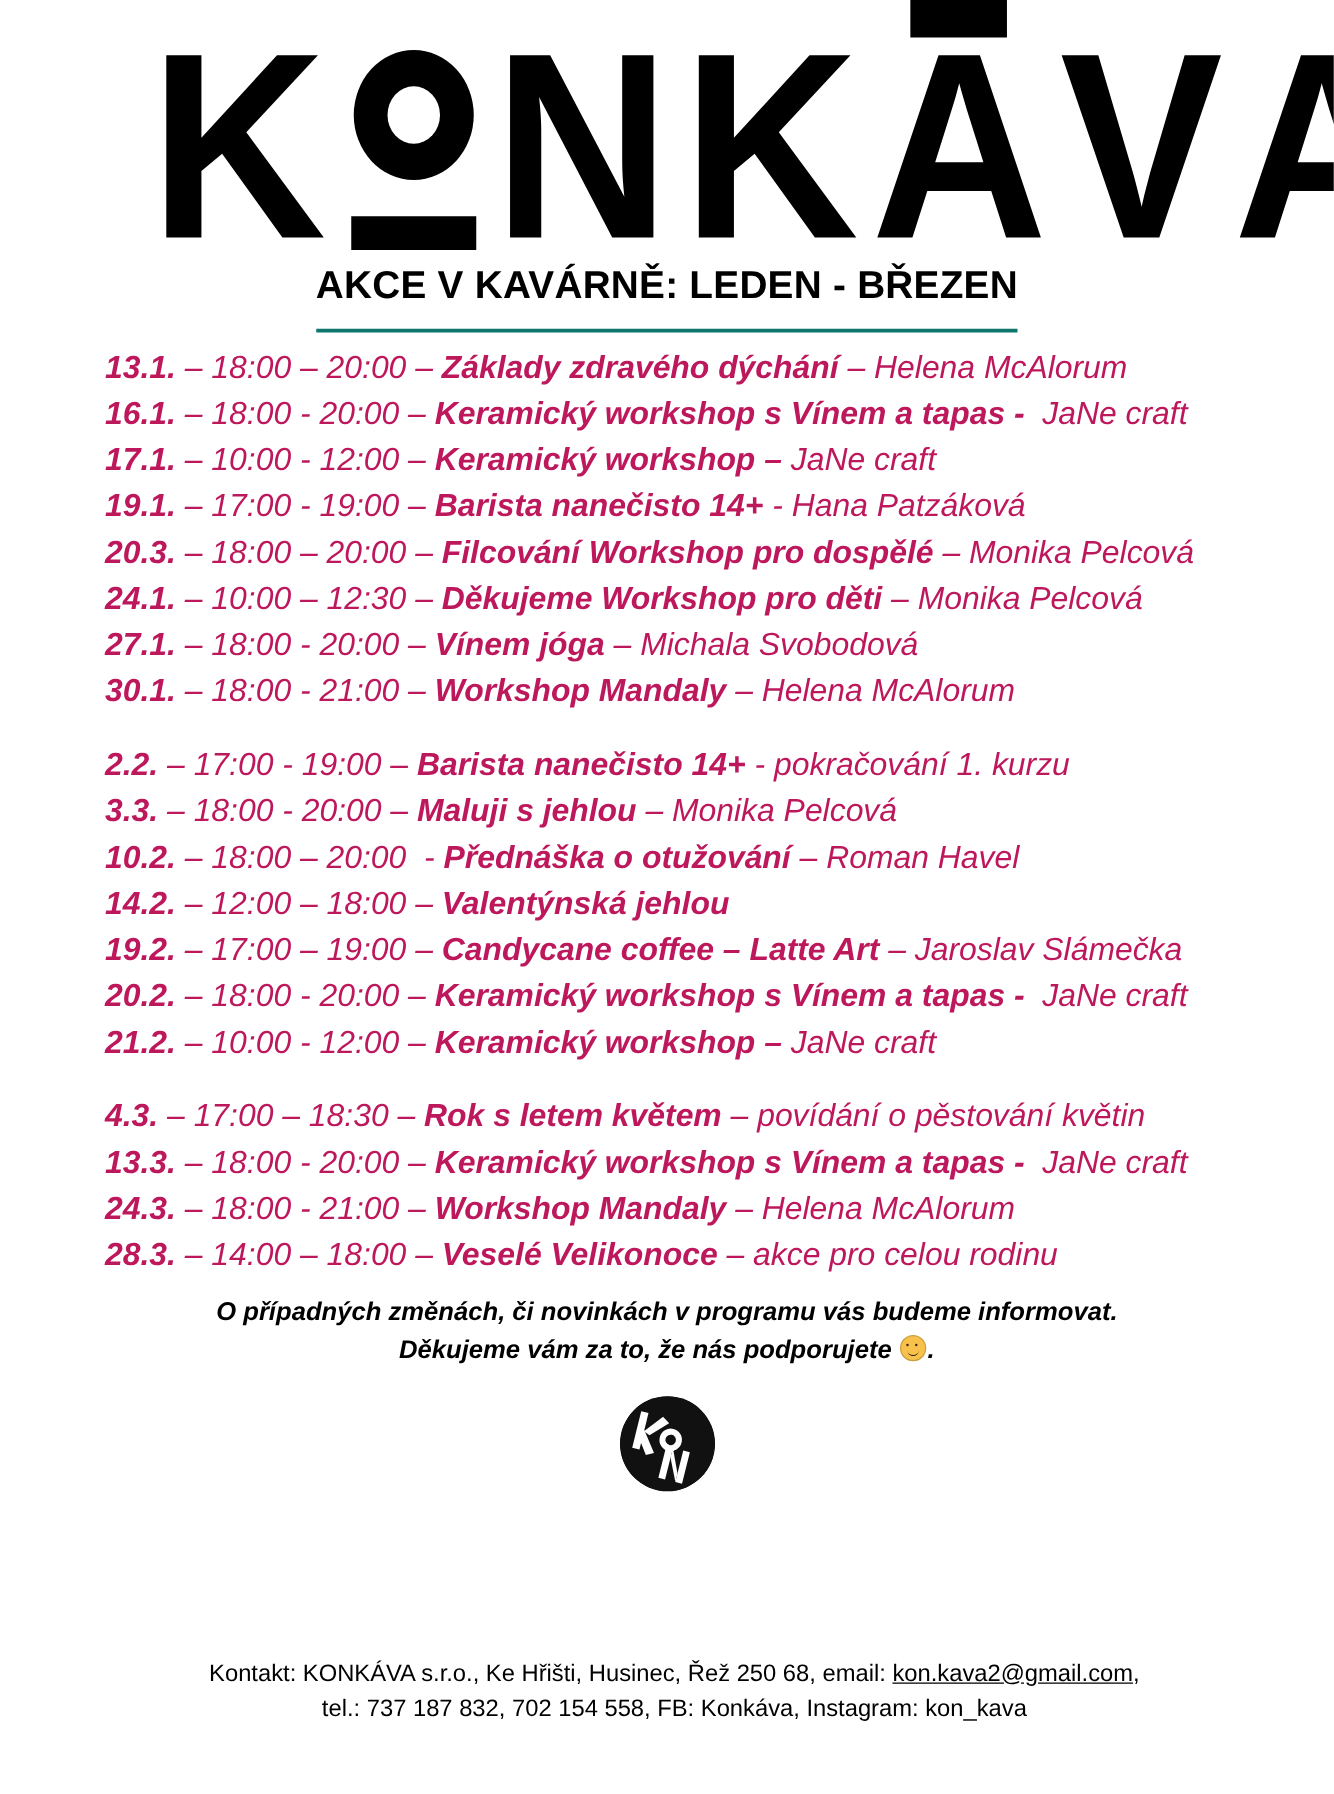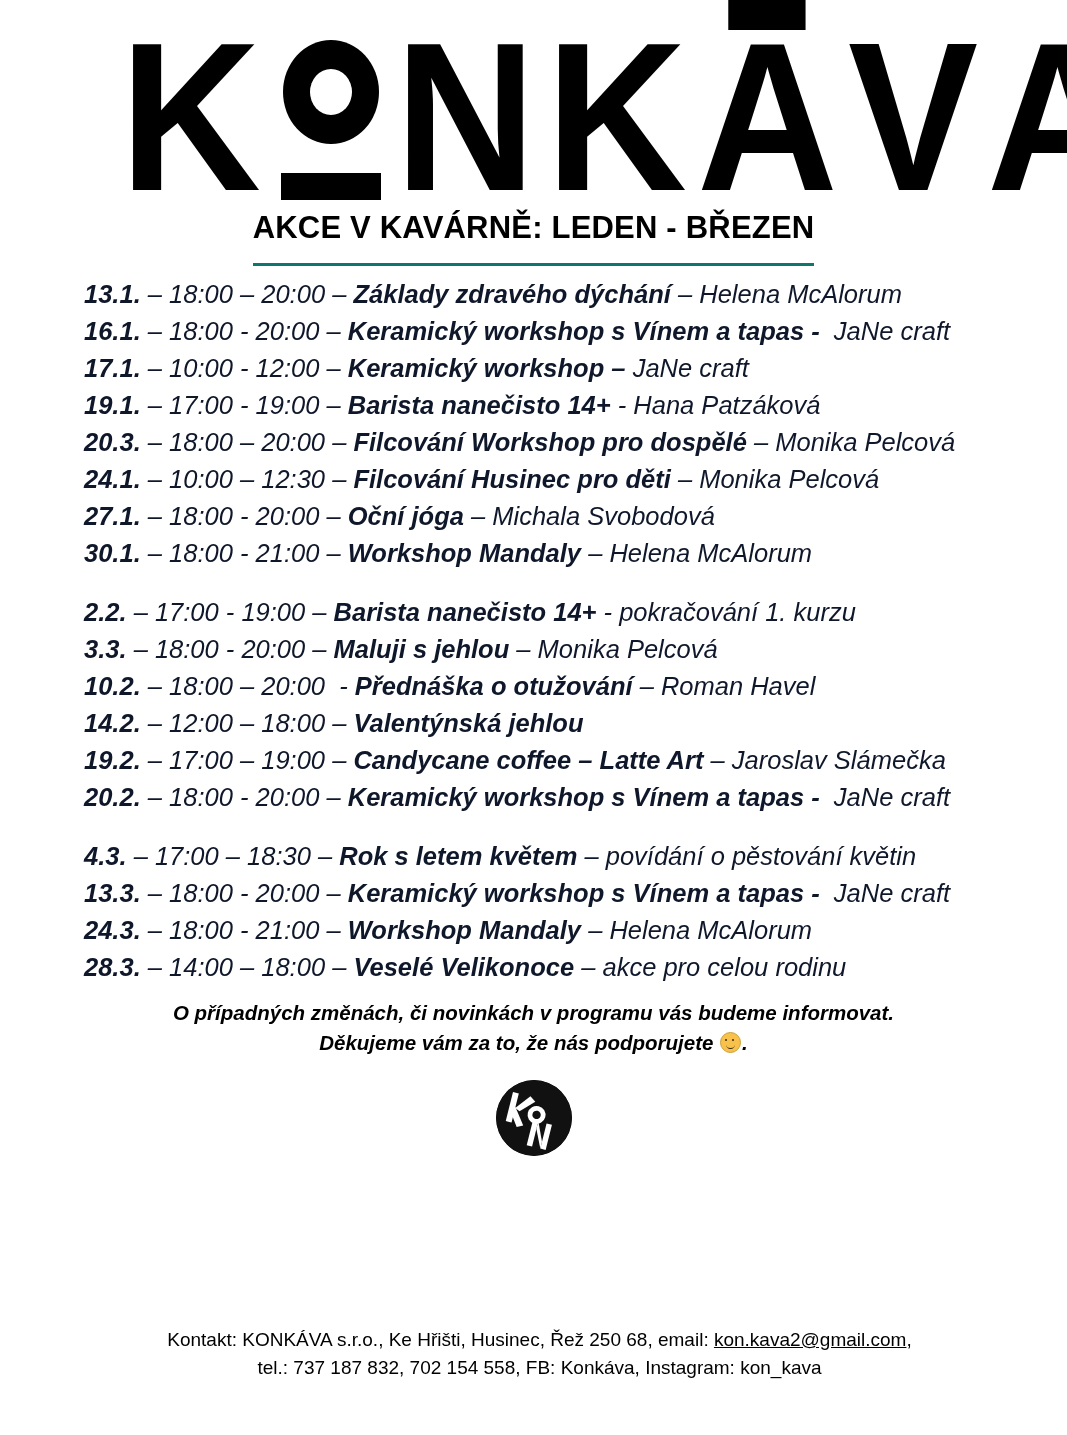--- a/index.html
+++ b/index.html
@@ -110,21 +110,21 @@
     margin: 30px 0 0 0;
     padding: 0 0 0 84px;
   }
   .group { margin-bottom: 22px; }
   .group:last-child { margin-bottom: 12px; }
   .event-line {
     font-style: italic;
     font-size: 25.5px;
     line-height: 37px;
     white-space: pre-wrap;
-    color: #0f172a;
+    color: #be185d;
   }
   .ev-date { font-weight: 700; font-style: italic; }
   .ev-sep  { font-weight: 400; font-style: italic; }
   .ev-time { font-weight: 400; font-style: italic; }
   .ev-name { font-weight: 700; font-style: italic; }
   .ev-by   { font-weight: 400; font-style: italic; }
 
   
   .note {
     margin: 10px 0 0 0;
@@ -225,31 +225,32 @@
 
 <h1 class="page-title"><span>AKCE V KAVÁRNĚ: LEDEN - BŘEZEN</span></h1>
 
 <div class="events" id="events">
     <div class="group">
       <div class="event-line"><span class="ev-date">13.1</span><span class="ev-date">.</span><span class="ev-sep"> – </span><span class="ev-time">18:00 – 20:00</span><span class="ev-sep"> – </span><span class="ev-name">Základy zdravého dýchání</span><span class="ev-sep"> – </span><span class="ev-by">Helena McAlorum</span></div>
       <div class="event-line"><span class="ev-date">16.1.</span><span class="ev-sep"> – </span><span class="ev-time">18:00 - 20:00</span><span class="ev-sep"> – </span><span class="ev-name">Keramický workshop s Vínem a tapas -</span><span class="ev-sep">  </span><span class="ev-by">JaNe craft</span></div>
       <div class="event-line"><span class="ev-date">17.1.</span><span class="ev-sep"> – </span><span class="ev-time">10:00 - 12:00</span><span class="ev-sep"> – </span><span class="ev-name">Keramický workshop –</span><span class="ev-sep"> </span><span class="ev-by">JaNe craft</span></div>
       <div class="event-line"><span class="ev-date">19.1.</span><span class="ev-sep"> – </span><span class="ev-time">17:00 - 19:00</span><span class="ev-sep"> – </span><span class="ev-name">Barista nanečisto 14+</span><span class="ev-sep"> - </span><span class="ev-by">Hana Patzáková</span></div>
       <div class="event-line"><span class="ev-date">20.3.</span><span class="ev-sep"> – </span><span class="ev-time">18:00 – 20:00</span><span class="ev-sep"> – </span><span class="ev-name">Filcování Workshop pro dospělé</span><span class="ev-sep"> – </span><span class="ev-by">Monika Pelcová</span></div>
-      <div class="event-line"><span class="ev-date">24.1.</span><span class="ev-sep"> – </span><span class="ev-time">10:00 – 12:30</span><span class="ev-sep"> – </span><span class="ev-name">Filcování Husinec pro děti</span><span class="ev-sep"> – </span><span class="ev-by">Monika Pelcová</span></div>
-      <div class="event-line"><span class="ev-date">27.1.</span><span class="ev-sep"> – </span><span class="ev-time">18:00 - 20:00</span><span class="ev-sep"> – </span><span class="ev-name">Oční jóga</span><span class="ev-sep"> – </span><span class="ev-by">Michala Svobodová</span></div>
+      <div class="event-line"><span class="ev-date">24.1.</span><span class="ev-sep"> – </span><span class="ev-time">10:00 – 12:30</span><span class="ev-sep"> – </span><span class="ev-name">Děkujeme Workshop pro děti</span><span class="ev-sep"> – </span><span class="ev-by">Monika Pelcová</span></div>
+      <div class="event-line"><span class="ev-date">27.1.</span><span class="ev-sep"> – </span><span class="ev-time">18:00 - 20:00</span><span class="ev-sep"> – </span><span class="ev-name">Vínem jóga</span><span class="ev-sep"> – </span><span class="ev-by">Michala Svobodová</span></div>
       <div class="event-line"><span class="ev-date">30.1.</span><span class="ev-sep"> – </span><span class="ev-time">18:00 - 21:00</span><span class="ev-sep"> – </span><span class="ev-name">Workshop Mandaly</span><span class="ev-sep"> – </span><span class="ev-by">Helena McAlorum</span></div>
     </div>
     <div class="group">
       <div class="event-line"><span class="ev-date">2.2.</span><span class="ev-sep"> – </span><span class="ev-time">17:00 - 19:00</span><span class="ev-sep"> – </span><span class="ev-name">Barista nanečisto 14+</span><span class="ev-sep"> - </span><span class="ev-by">pokračování 1. kurzu</span></div>
       <div class="event-line"><span class="ev-date">3.3.</span><span class="ev-sep"> – </span><span class="ev-time">18:00 - 20:00</span><span class="ev-sep"> – </span><span class="ev-name">Maluji s jehlou</span><span class="ev-sep"> – </span><span class="ev-by">Monika Pelcová</span></div>
       <div class="event-line"><span class="ev-date">10.2.</span><span class="ev-sep"> – </span><span class="ev-time">18:00 – 20:00</span><span class="ev-sep">  - </span><span class="ev-name">Přednáška o otužování</span><span class="ev-sep"> – </span><span class="ev-by">Roman Havel</span></div>
       <div class="event-line"><span class="ev-date">14.2</span><span class="ev-date">.</span><span class="ev-sep"> – </span><span class="ev-time">12:00 – 18:00</span><span class="ev-sep"> – </span><span class="ev-name">Valentýnská jehlou</span></div>
       <div class="event-line"><span class="ev-date">19.2.</span><span class="ev-sep"> – </span><span class="ev-time">17:00 – 19:00</span><span class="ev-sep"> – </span><span class="ev-name">Candycane coffee – Latte Art</span><span class="ev-sep"> – </span><span class="ev-by">Jaroslav Slámečka</span></div>
       <div class="event-line"><span class="ev-date">20.2.</span><span class="ev-sep"> – </span><span class="ev-time">18:00 - 20:00</span><span class="ev-sep"> – </span><span class="ev-name">Keramický workshop s Vínem a tapas -</span><span class="ev-sep">  </span><span class="ev-by">JaNe craft</span></div>
+      <div class="event-line"><span class="ev-date">21.2.</span><span class="ev-sep"> – </span><span class="ev-time">10:00 - 12:00</span><span class="ev-sep"> – </span><span class="ev-name">Keramický workshop –</span><span class="ev-sep"> </span><span class="ev-by">JaNe craft</span></div>
     </div>
     <div class="group">
       <div class="event-line"><span class="ev-date">4.3.</span><span class="ev-sep"> – </span><span class="ev-time">17:00 – 18:30</span><span class="ev-sep"> – </span><span class="ev-name">Rok s letem květem</span><span class="ev-sep"> – </span><span class="ev-by">povídání o pěstování květin</span></div>
       <div class="event-line"><span class="ev-date">13.3.</span><span class="ev-sep"> – </span><span class="ev-time">18:00 - 20:00</span><span class="ev-sep"> – </span><span class="ev-name">Keramický workshop s Vínem a tapas -</span><span class="ev-sep">  </span><span class="ev-by">JaNe craft</span></div>
       <div class="event-line"><span class="ev-date">24.3.</span><span class="ev-sep"> – </span><span class="ev-time">18:00 - 21:00</span><span class="ev-sep"> – </span><span class="ev-name">Workshop Mandaly</span><span class="ev-sep"> – </span><span class="ev-by">Helena McAlorum</span></div>
       <div class="event-line"><span class="ev-date">28.3</span><span class="ev-date">.</span><span class="ev-sep"> – </span><span class="ev-time">14:00 – 18:00</span><span class="ev-sep"> – </span><span class="ev-name">Veselé Velikonoce</span><span class="ev-sep"> – </span><span class="ev-by">akce pro celou rodinu</span></div>
     </div>
   </div>
 
 <div class="note">

